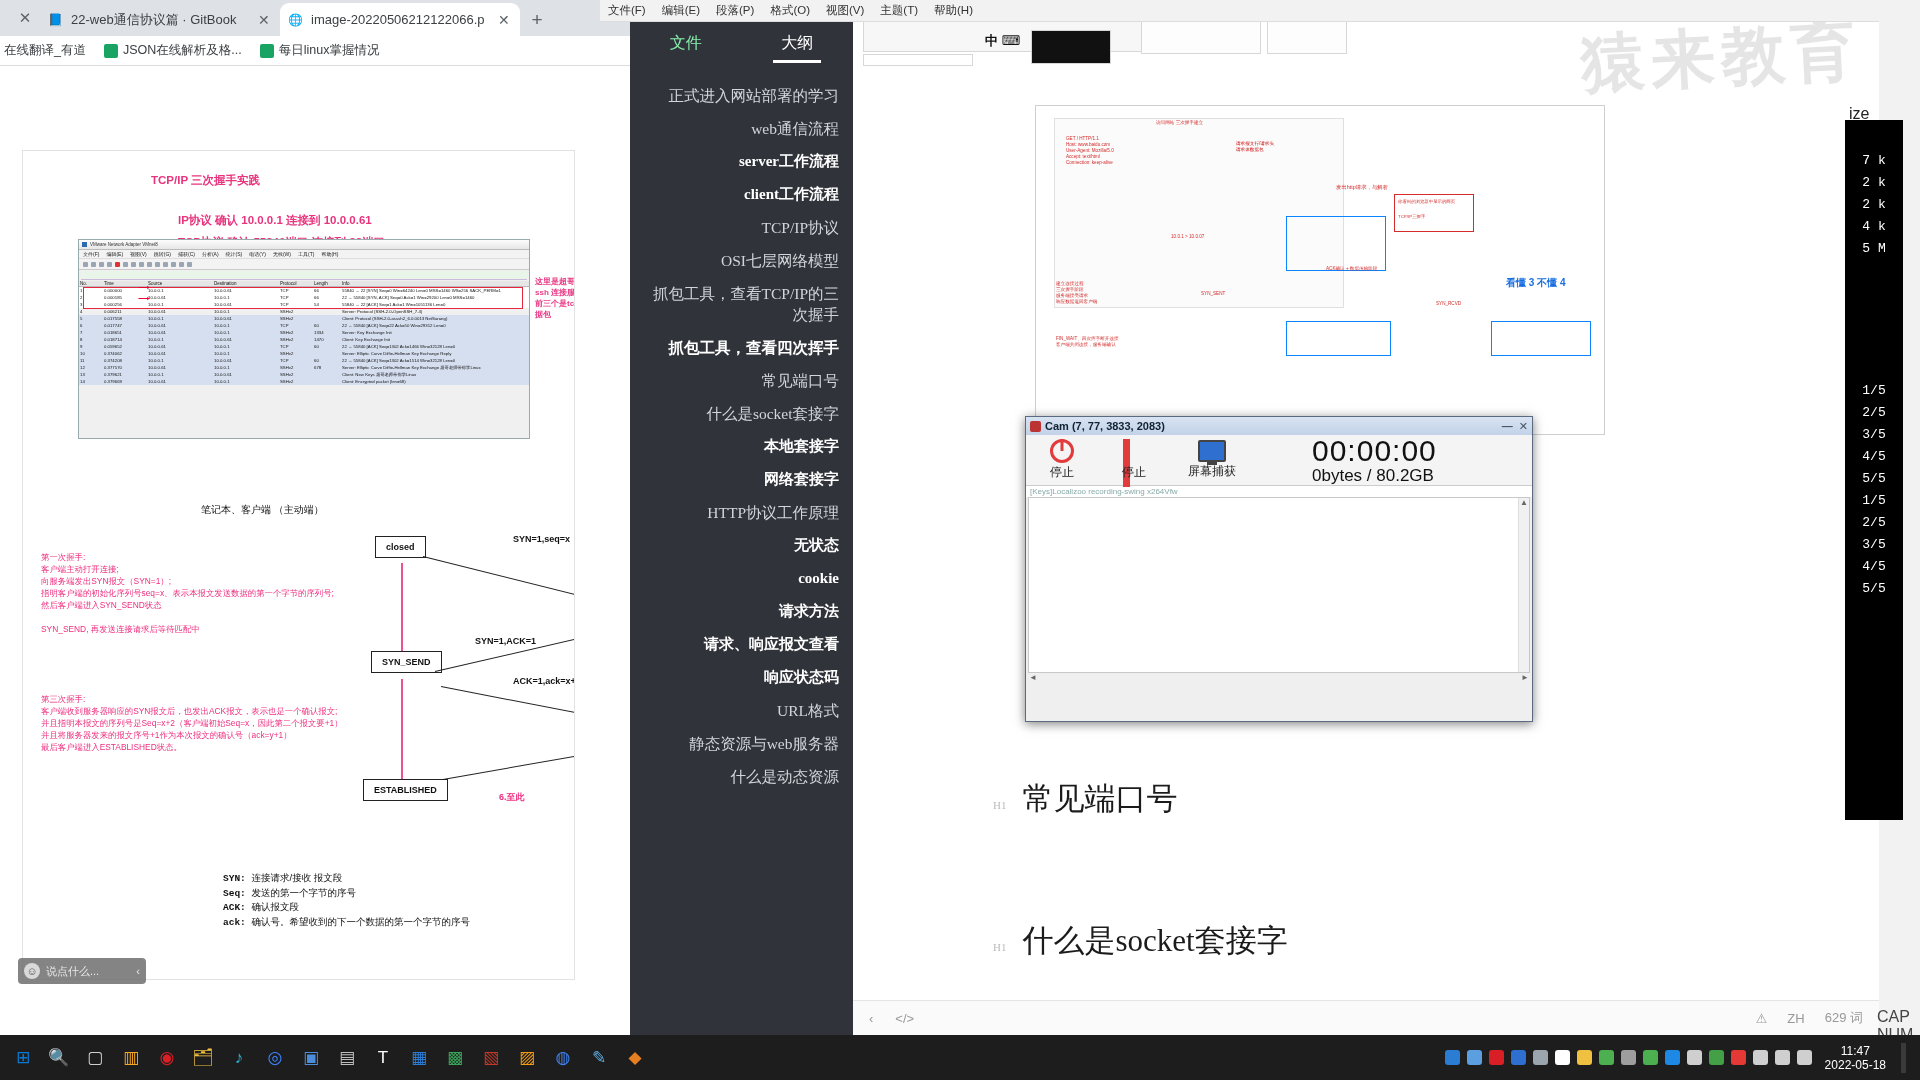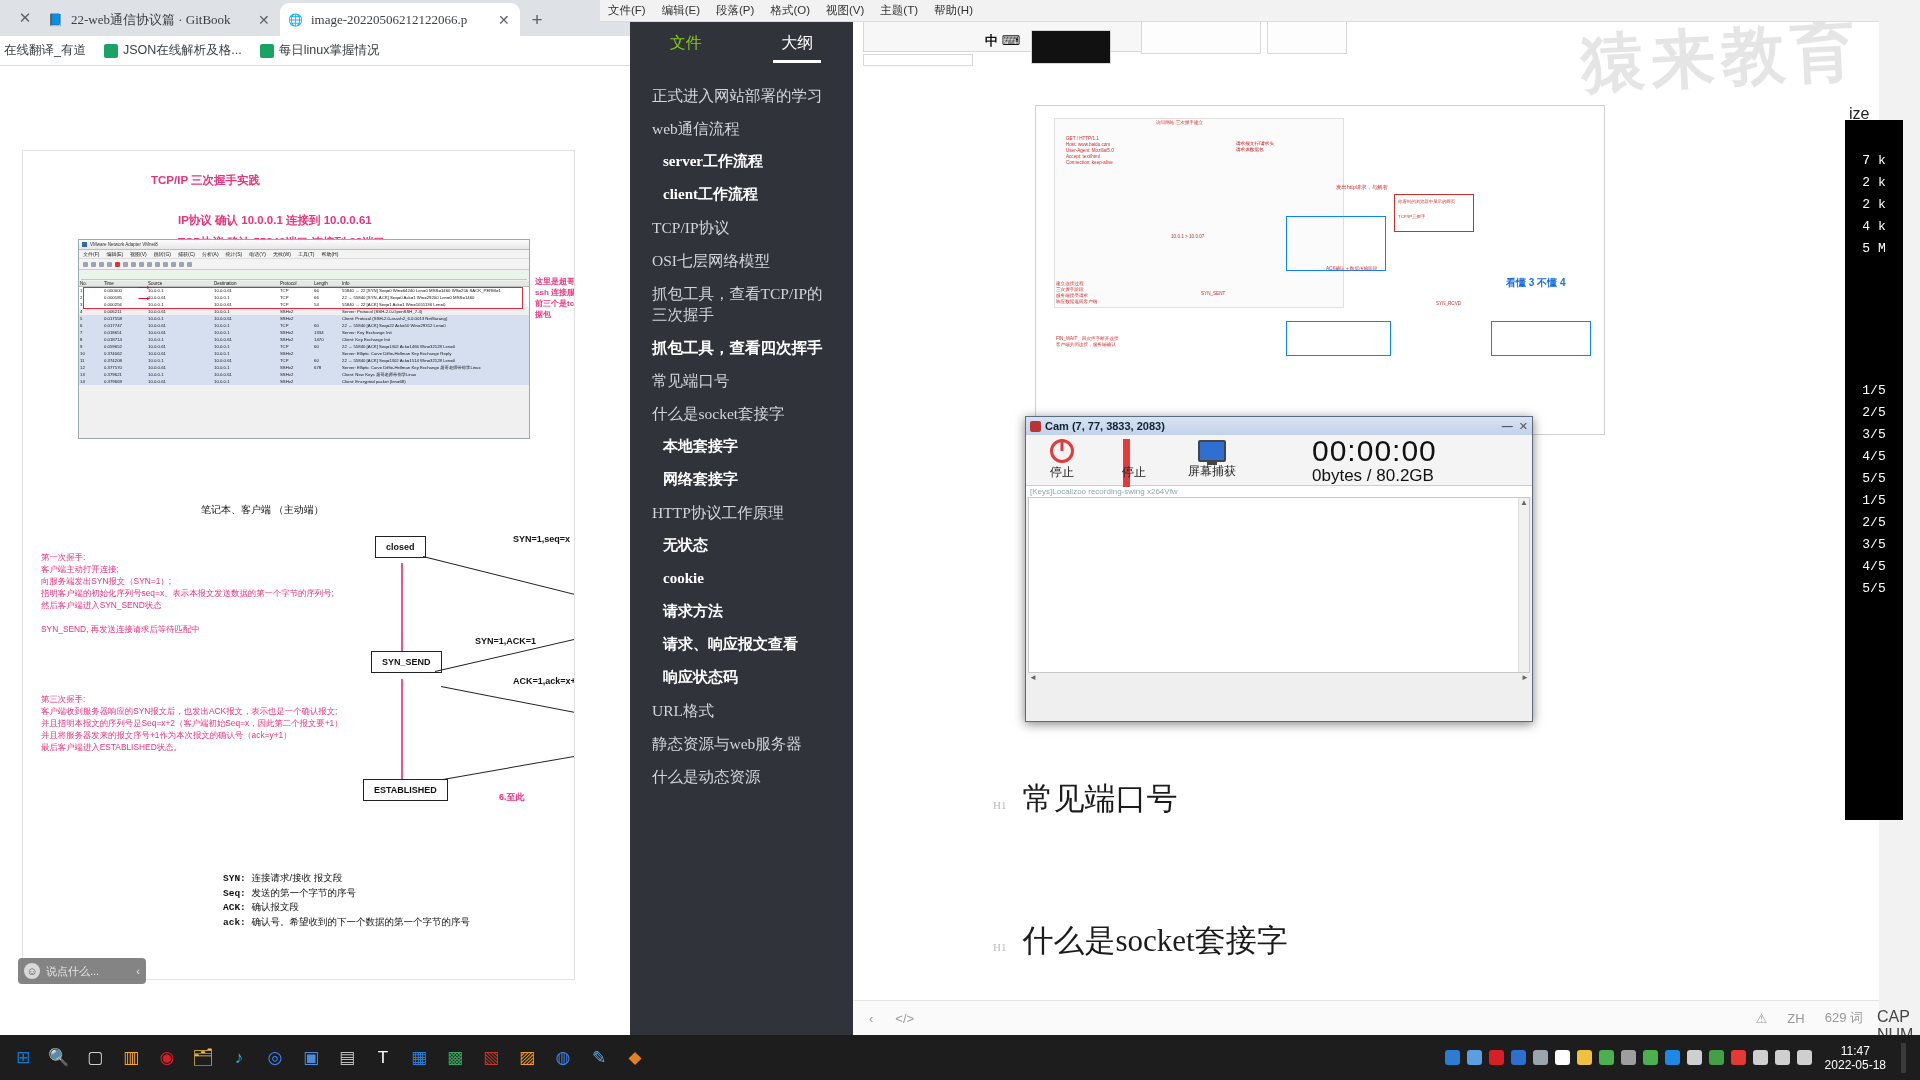--- a/index.html
+++ b/index.html
@@ -21,21 +21,21 @@
   }
   .tab-close-pre { width:30px; height:36px; display:flex; align-items:center; justify-content:center;
      color:#5f6368; font-size:15px; }
   .tab {
     height:33px; border-radius:9px 9px 0 0; display:flex; align-items:center;
     padding:0 8px; gap:7px; font-size:13px; color:#3c4043; max-width:240px;
   }
   .tab.active { background:#fff; }
   .tab.inactive { background:#dee1e6; }
   .tab .favicon { width:16px; height:16px; flex:0 0 16px; display:flex; align-items:center; justify-content:center; font-size:12px;}
-  .tab .title { white-space:nowrap; overflow:hidden; text-overflow:ellipsis; flex:1 1 auto;font-family:Liberation Serif, serif; }
+  .tab .title { white-space:nowrap; overflow:hidden; text-overflow:ellipsis; flex:1 1 auto; }
   .tab .x { color:#5f6368; font-size:14px; flex:0 0 14px; }
   .newtab { width:34px; height:33px; display:flex; align-items:center; justify-content:center;
      color:#5f6368; font-size:19px; }
 
   .urlbar {
     height:38px; background:#fff; display:flex; align-items:center;
     padding:0 12px; font-size:16px; color:#202124; border-bottom:1px solid #e6e6e6;
   }
   .urlbar .host { color:#202124; }
   .urlbar .path { color:#5f6368; }
@@ -95,29 +95,30 @@
   }
   .chatpill .emoji { width:16px; height:16px; border-radius:50%; background:#d9d9d9; color:#555;
      font-size:11px; display:flex; align-items:center; justify-content:center; }
 
   
   .sidebar {
     position:absolute; left:630px; top:0; width:223px; height:1035px;
     background:#30343a; color:#cfd3d6;
   }
   .sb-tabs { display:flex; justify-content:space-around; padding-top:25px; font-size:16px; }
-  .sb-tab { padding:8px 14px 9px; color:#84cc16; position:relative; }
+  .sb-tab { padding:8px 14px 9px; color:#86efac; position:relative; }
   .sb-tab.active { color:#fff; }
   .sb-tab.active:after {
     content:""; position:absolute; left:6px; right:6px; bottom:0; height:3px; background:#ffffff;
   }
   .sb-list { margin-top:16px; }
   .sb-item {
-    padding:6px 22px; font-size:15.5px; line-height:21px; color:#d2d6da;
+    padding:6px 14px; font-size:15.5px; line-height:21px; color:#d2d6da;
     font-family:"Liberation Serif","DejaVu Serif", serif;
+    text-align:right;
   }
   .sb-item.lvl2 { padding-left:33px; font-size:15px; }
   .sb-item.bold { font-weight:bold; color:#fff; }
 
   
   .editor {
     position:absolute; left:853px; top:0; width:1026px; height:1035px; background:#fff;
   }
   .ed-menu {
     height:22px; background:#f2f2f2; border-bottom:1px solid #dcdcdc;

